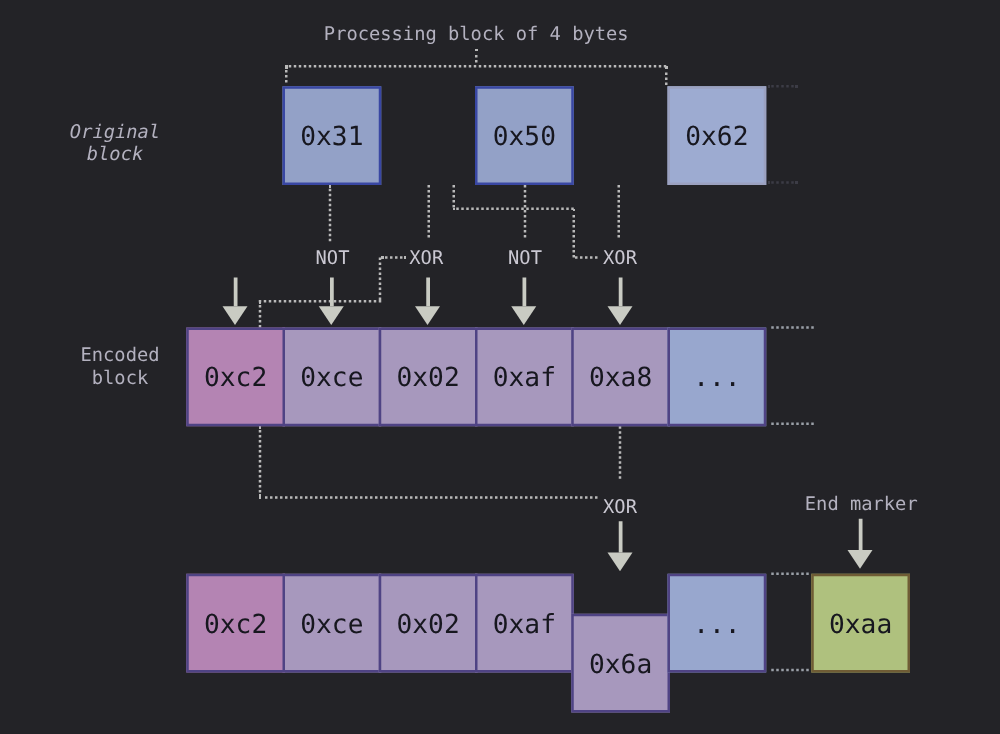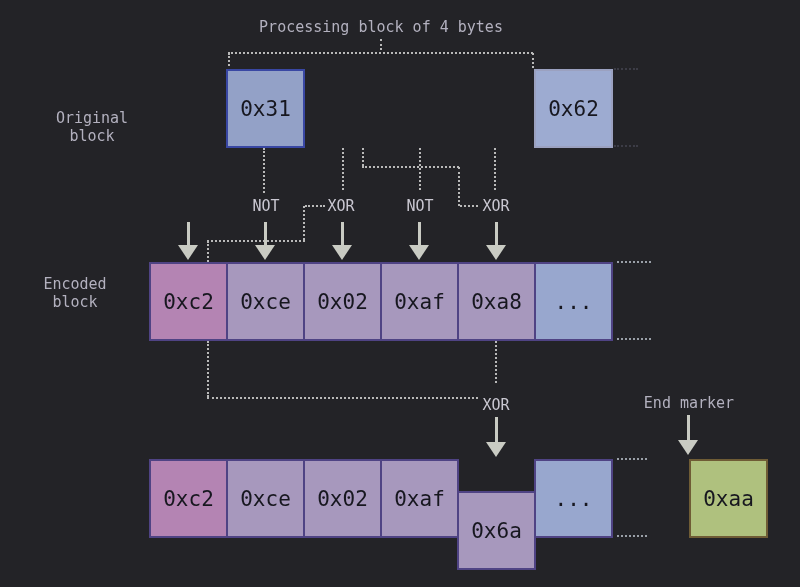--- a/index.html
+++ b/index.html
@@ -40,26 +40,27 @@
 <body>
 
 <div class="canvas">
 
   <div class="lbl" style="left:381px;top:18px;">Processing block of 4 bytes</div>
   <div class="vline" style="left:380px;top:39px;height:11px;"></div>
   <div class="hline" style="left:228px;top:52px;width:305px;"></div>
   <div class="vline" style="left:228px;top:53px;height:13px;"></div>
   <div class="vline" style="left:532px;top:53px;height:15px;"></div>
 
-  <div class="lbl" style="left:92px;top:109px;">Original
+  <div class="lbl" style="left:92px;top:96px;font-style:italic;">Original
 block</div>
-  <div class="lbl" style="left:75px;top:275px;">Encoded
+  <div class="lbl" style="left:96px;top:275px;">Encoded
 block</div>
 
   <div class="cell c-proc" style="left:226px;top:69px;">0x31</div>
+  <div class="cell c-proc" style="left:380px;top:69px;">0x50</div>
   <div class="cell c-tail" style="left:534px;top:69px;">0x62</div>
   <div class="hline dark-dots" style="left:614px;top:68px;width:24px;"></div>
   <div class="hline dark-dots" style="left:614px;top:145px;width:24px;"></div>
 
   <div class="vline" style="left:263px;top:148px;height:45px;"></div>
   <div class="vline" style="left:342px;top:148px;height:42px;"></div>
   <div class="vline" style="left:419px;top:148px;height:42px;"></div>
   <div class="vline" style="left:494px;top:148px;height:42px;"></div>
 
   <div class="vline" style="left:362px;top:148px;height:18px;"></div>
@@ -123,15 +124,15 @@
     </div>
 
   <div class="cell c-rand" style="left:149px;top:459px;">0xc2</div>
   <div class="cell c-enc" style="left:226px;top:459px;">0xce</div>
   <div class="cell c-enc" style="left:303px;top:459px;">0x02</div>
   <div class="cell c-enc" style="left:380px;top:459px;">0xaf</div>
   <div class="cell c-enc" style="left:457px;top:459px;margin-top:32px;">0x6a</div>
   <div class="cell c-cont" style="left:534px;top:459px;">...</div>
   <div class="hline side-dots" style="left:617px;top:458px;width:30px;"></div>
   <div class="hline side-dots" style="left:617px;top:535px;width:30px;"></div>
-  <div class="cell c-end" style="left:649px;top:459px;margin-left:40px;">0xaa</div>
+  <div class="cell c-end" style="left:649px;top:459px;">0xaa</div>
 
 </div>
 
 </body></html>

